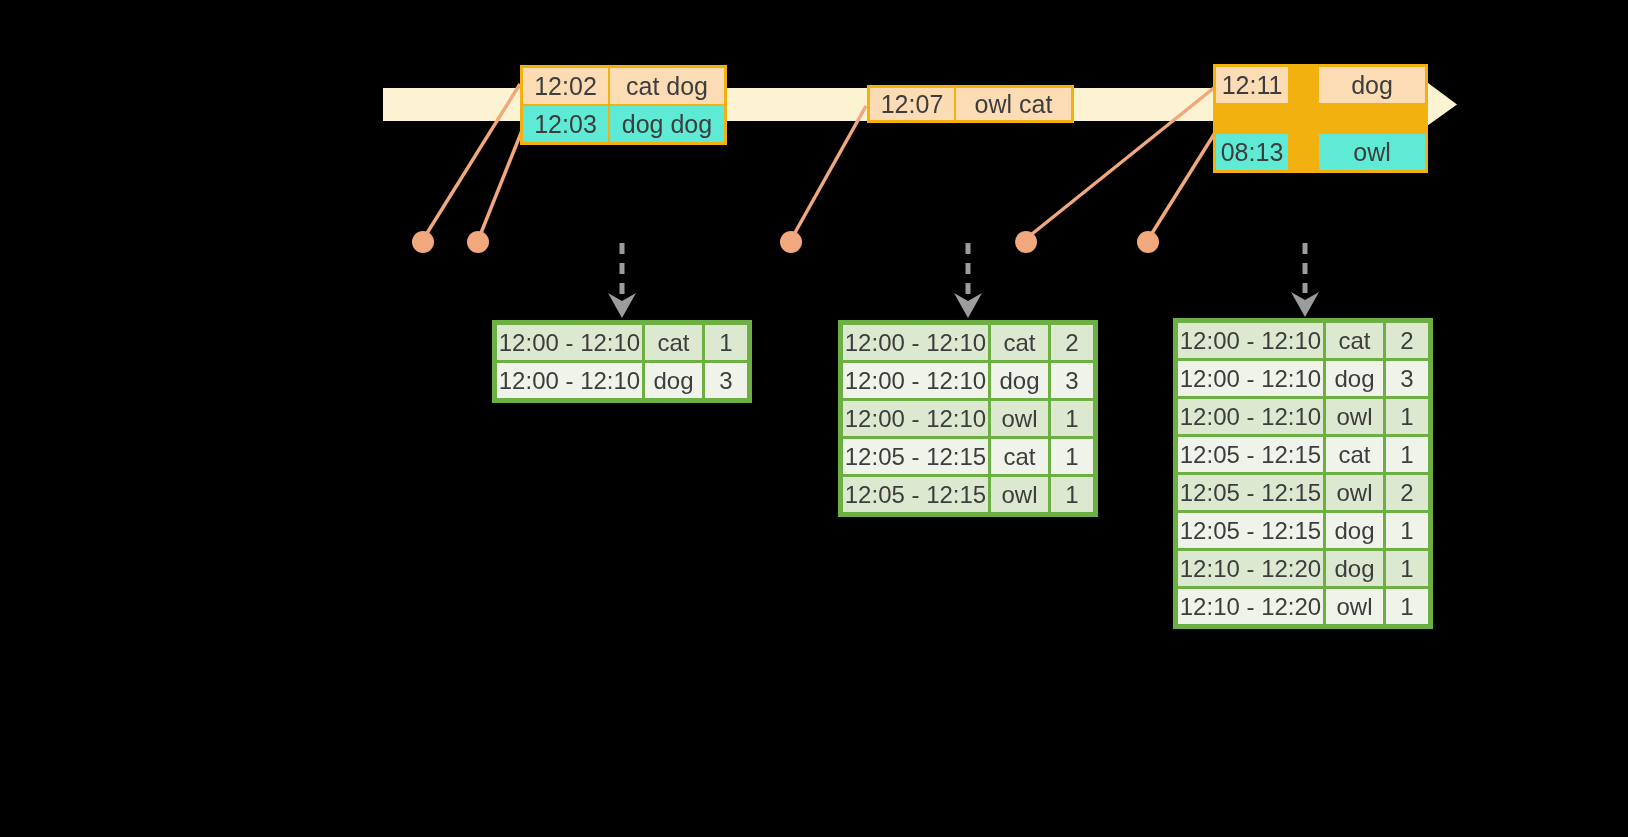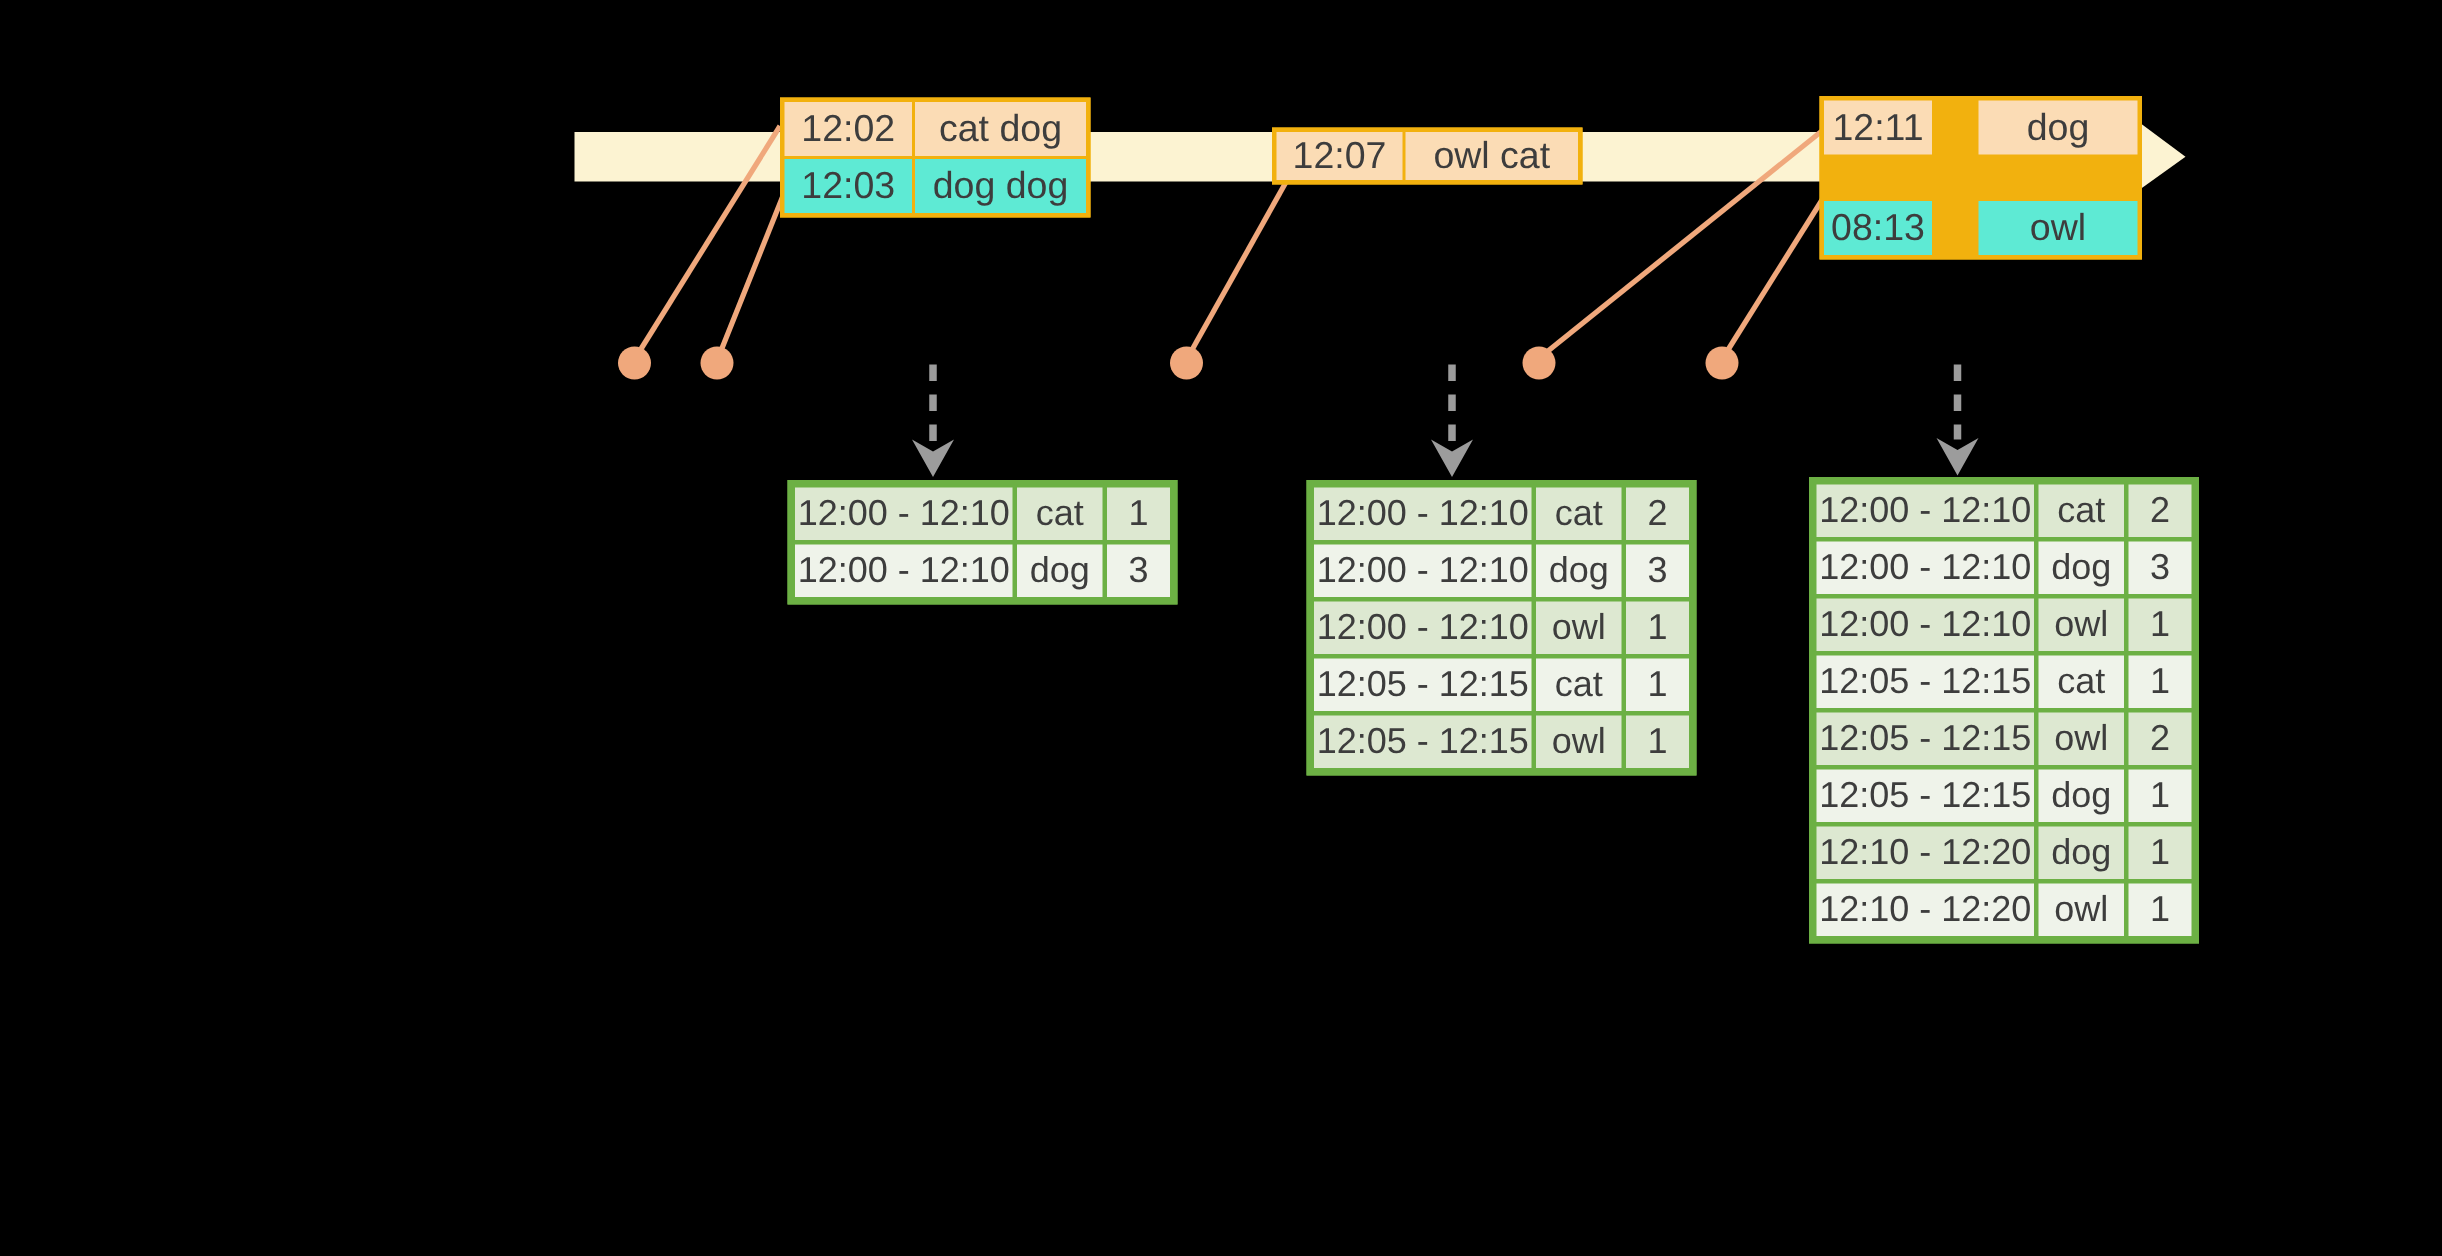--- a/index.html
+++ b/index.html
@@ -13,21 +13,21 @@
     position:absolute;display:grid;gap:2px;
     background:#f2b10e;border:3px solid #f2b10e;
   }
   .etable .cell{font-size:25px;}
   .etable .row-odd{background:#fbdcb5;}
   .etable .row-even{background:#5eead4;}
   
   .rtable{
     position:absolute;display:grid;gap:3px;
     grid-template-columns:145px 57px 42px;grid-auto-rows:35px;
-    background:#6cb044;border:5px solid #6cb044;margin-left:33px;
+    background:#6cb044;border:5px solid #6cb044;
   }
   .rtable .cell{font-size:24px;}
   .rtable .row-odd{background:#dde8d1;}
   .rtable .row-even{background:#eff3ea;}
   .cell{
     display:flex;align-items:center;justify-content:center;
     color:#3d3d3d;line-height:1;white-space:nowrap;
   }
 </style>
 </head>
@@ -67,21 +67,21 @@
     </g>
   </svg>
 
   <div class="etable" style="left:520px;top:65px;grid-template-columns:85px 114px;grid-auto-rows:36px;">
       <div class="cell row-odd">12:02</div>
       <div class="cell row-odd">cat dog</div>
       <div class="cell row-even">12:03</div>
       <div class="cell row-even">dog dog</div>
     </div>
 
-  <div class="etable" style="left:848px;top:85px;grid-template-columns:84px 115px;grid-auto-rows:32px;">
+  <div class="etable" style="left:867px;top:85px;grid-template-columns:84px 115px;grid-auto-rows:32px;">
       <div class="cell row-odd">12:07</div>
       <div class="cell row-odd">owl cat</div>
     </div>
 
   <div class="etable" style="left:1213px;top:64px;grid-template-columns:72px 106px;grid-auto-rows:36px;gap:31px;">
       <div class="cell row-odd">12:11</div>
       <div class="cell row-odd">dog</div>
       <div class="cell row-even">08:13</div>
       <div class="cell row-even">owl</div>
     </div>

